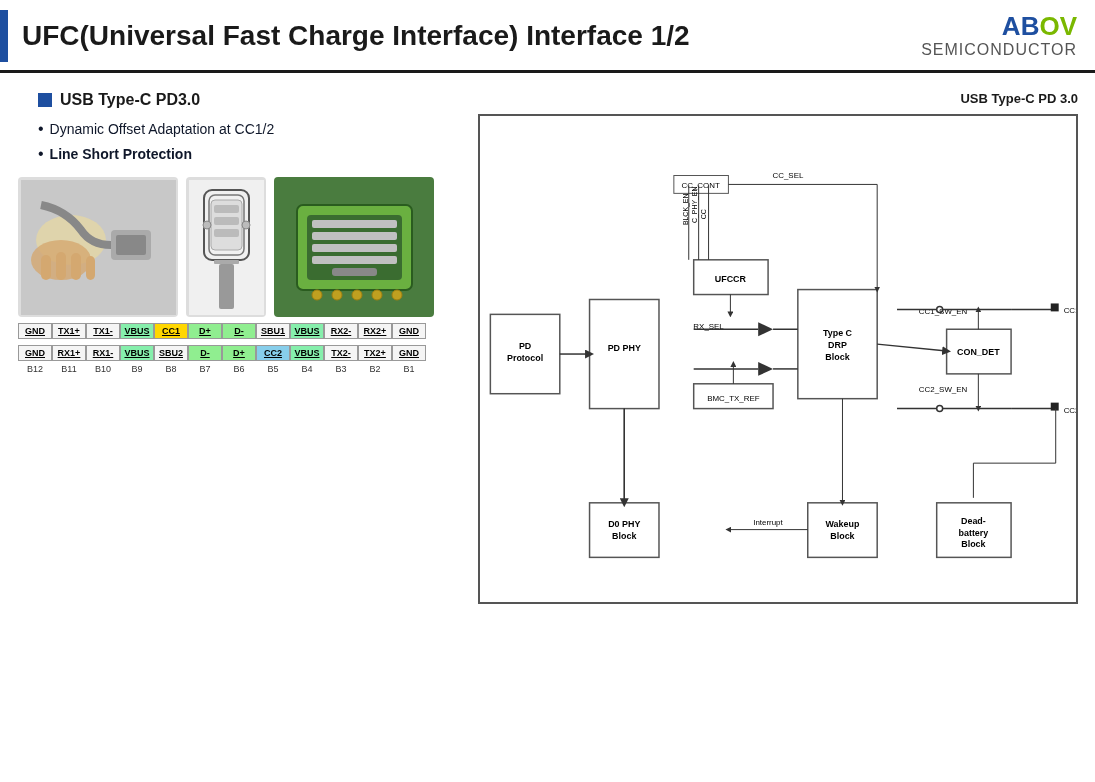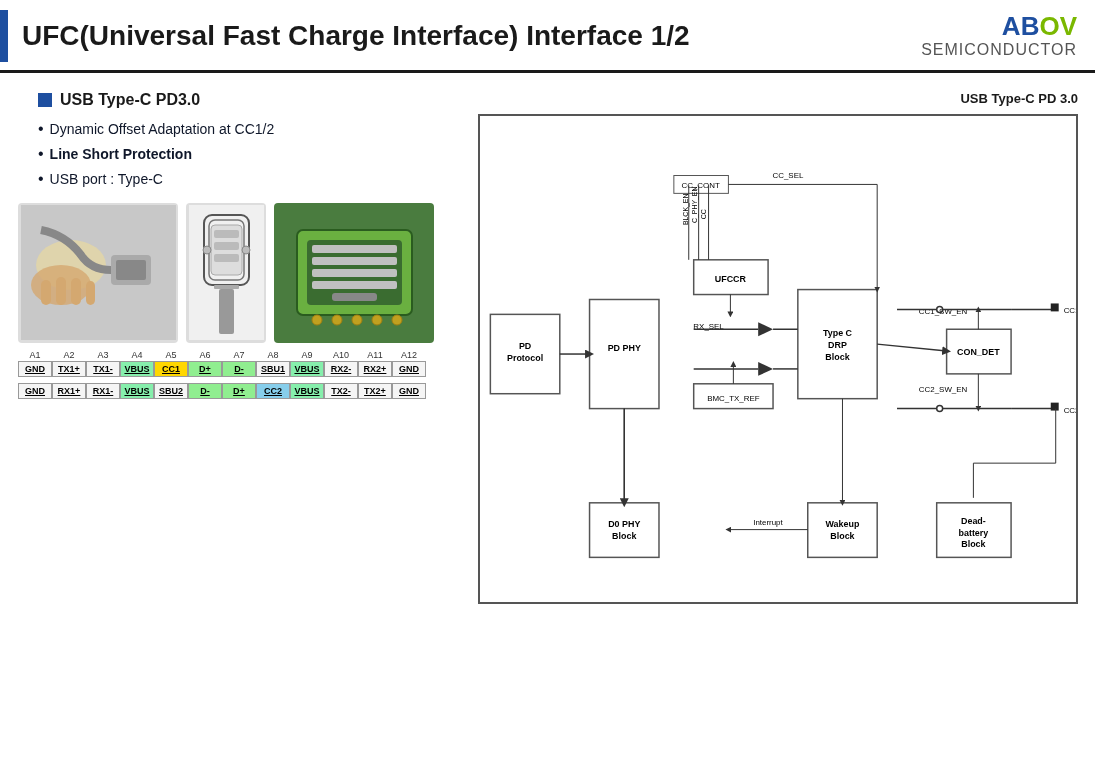--- a/index.html
+++ b/index.html
@@ -222,23 +222,20 @@
 
   <div class="left-panel">
     <div class="section-title">USB Type-C PD3.0</div>
     <ul class="bullet-list">
       <li>
           <span>Dynamic Offset Adaptation at CC1/2</span>
         </li>
       <li>
           <span class="bold-text">Line Short Protection</span>
         </li>
-      <li>
-          <span>USB port : Type-C</span>
-        </li>
     </ul>
 
     <div class="connector-area">
       <div class="connector-images">
 
         <div class="img-placeholder img-hand-plug">
           <svg width="155" height="135" viewBox="0 0 155 135">
 
             <rect x="0" y="0" width="155" height="135" fill="#c8c8c8"></rect>
 
@@ -297,34 +294,20 @@
             <circle cx="80" cy="115" r="5" fill="#c0a020" stroke="#a08010" stroke-width="1"></circle>
             <circle cx="100" cy="115" r="5" fill="#c0a020" stroke="#a08010" stroke-width="1"></circle>
             <circle cx="120" cy="115" r="5" fill="#c0a020" stroke="#a08010" stroke-width="1"></circle>
           </svg>
         </div>
       </div>
 
       <div class="pin-table-wrapper">
 
         <div class="pin-row-group">
-          <div class="pin-label-row">
-            <span class="pin-label-cell">A1</span>
-            <span class="pin-label-cell">A2</span>
-            <span class="pin-label-cell">A3</span>
-            <span class="pin-label-cell">A4</span>
-            <span class="pin-label-cell">A5</span>
-            <span class="pin-label-cell">A6</span>
-            <span class="pin-label-cell">A7</span>
-            <span class="pin-label-cell">A8</span>
-            <span class="pin-label-cell">A9</span>
-            <span class="pin-label-cell">A10</span>
-            <span class="pin-label-cell">A11</span>
-            <span class="pin-label-cell">A12</span>
-          </div>
           <div class="pin-row">
             <span class="pin-cell">GND</span>
             <span class="pin-cell">TX1+</span>
             <span class="pin-cell">TX1-</span>
             <span class="pin-cell highlight-red">VBUS</span>
             <span class="pin-cell highlight-yellow">CC1</span>
             <span class="pin-cell highlight-green">D+</span>
             <span class="pin-cell highlight-green">D-</span>
             <span class="pin-cell">SBU1</span>
             <span class="pin-cell highlight-red">VBUS</span>
@@ -342,20 +325,34 @@
             <span class="pin-cell highlight-red">VBUS</span>
             <span class="pin-cell">SBU2</span>
             <span class="pin-cell highlight-green">D-</span>
             <span class="pin-cell highlight-green">D+</span>
             <span class="pin-cell highlight-blue">CC2</span>
             <span class="pin-cell highlight-red">VBUS</span>
             <span class="pin-cell">TX2-</span>
             <span class="pin-cell">TX2+</span>
             <span class="pin-cell">GND</span>
           </div>
+          <div class="pin-label-row">
+            <span class="pin-label-cell">B12</span>
+            <span class="pin-label-cell">B11</span>
+            <span class="pin-label-cell">B10</span>
+            <span class="pin-label-cell">B9</span>
+            <span class="pin-label-cell">B8</span>
+            <span class="pin-label-cell">B7</span>
+            <span class="pin-label-cell">B6</span>
+            <span class="pin-label-cell">B5</span>
+            <span class="pin-label-cell">B4</span>
+            <span class="pin-label-cell">B3</span>
+            <span class="pin-label-cell">B2</span>
+            <span class="pin-label-cell">B1</span>
+          </div>
         </div>
       </div>
     </div>
   </div>
 
   <div class="right-panel">
     <div class="diagram-title">USB Type-C PD 3.0</div>
     <div class="diagram-container">
       <svg class="diagram-svg" viewBox="0 0 600 490" xmlns="http://www.w3.org/2000/svg" font-family="Arial, sans-serif" font-size="9">
 

